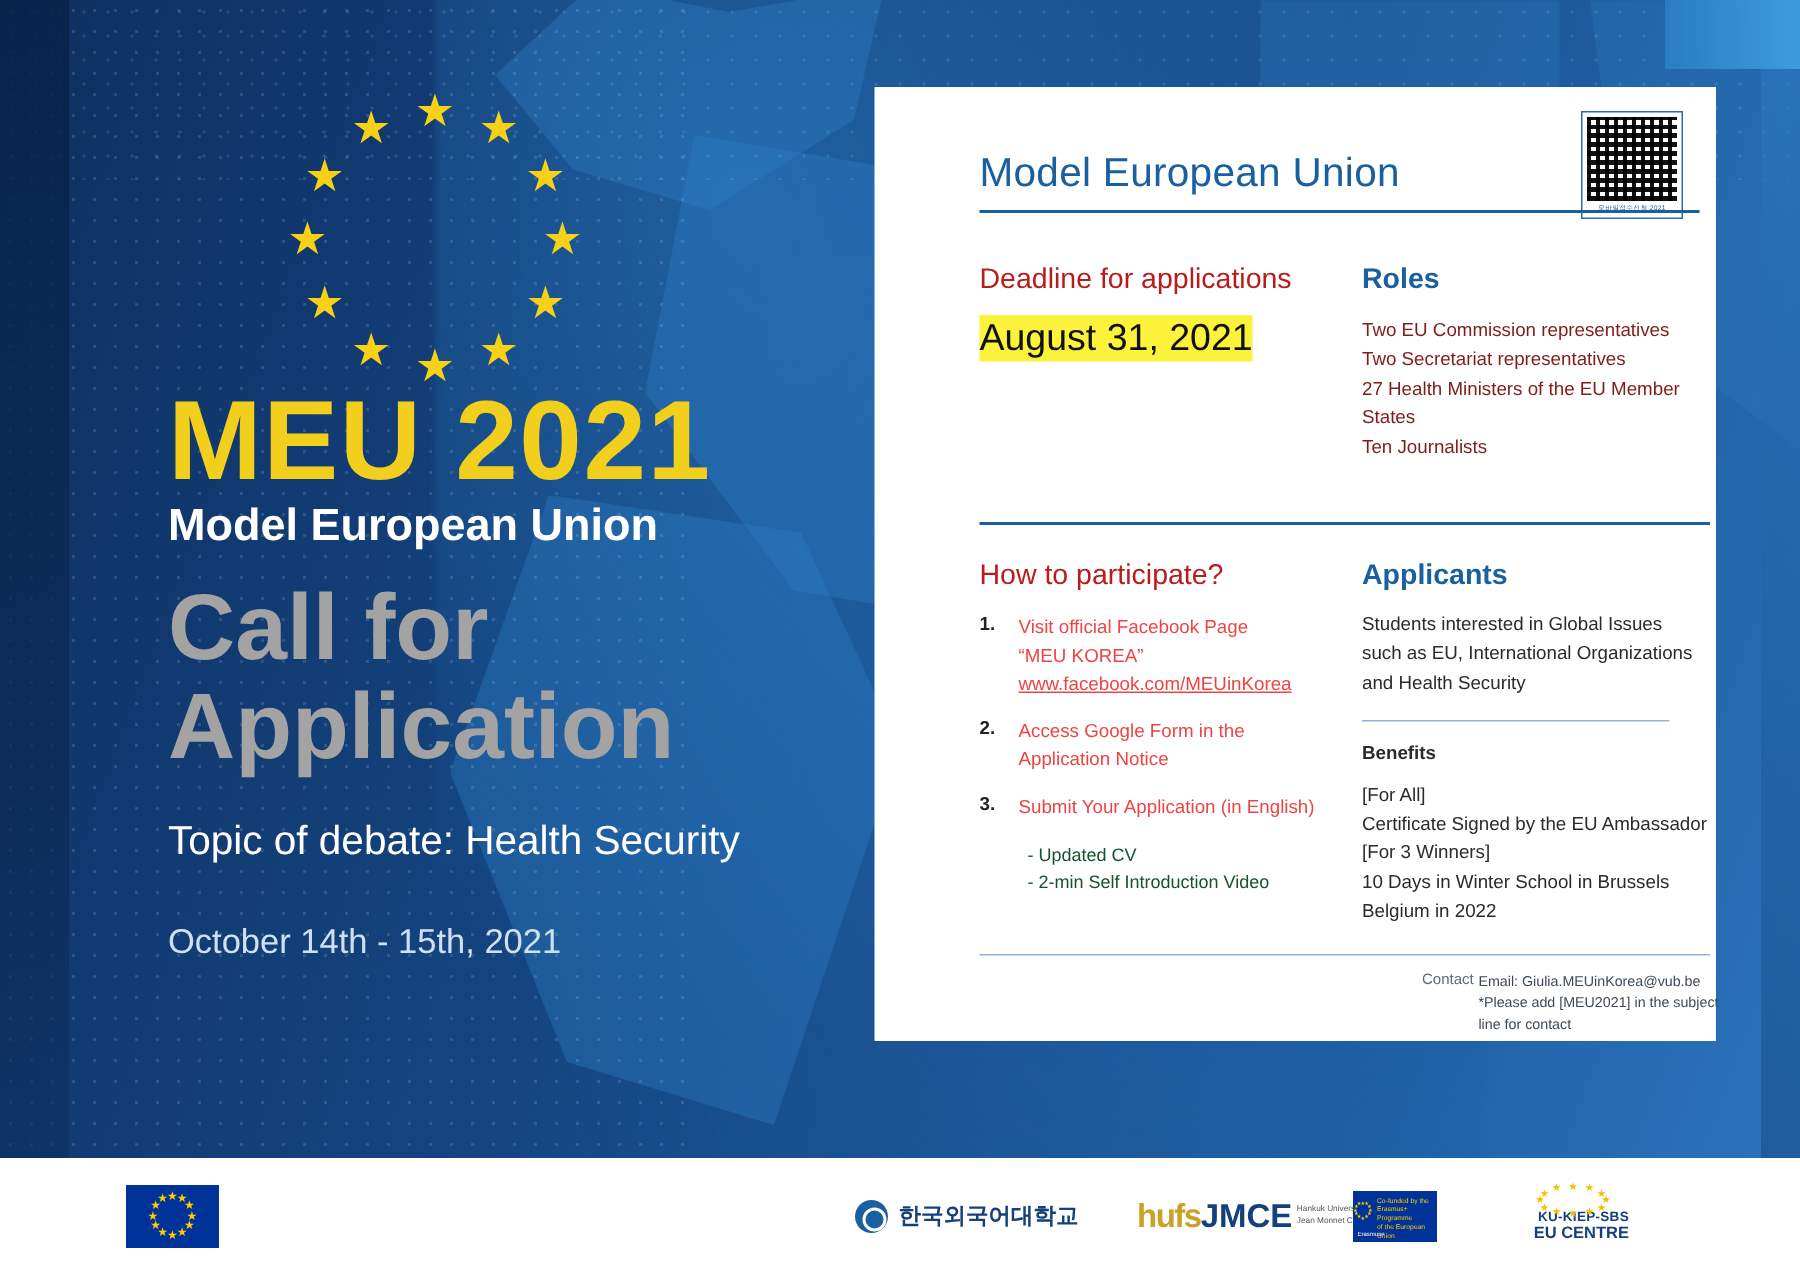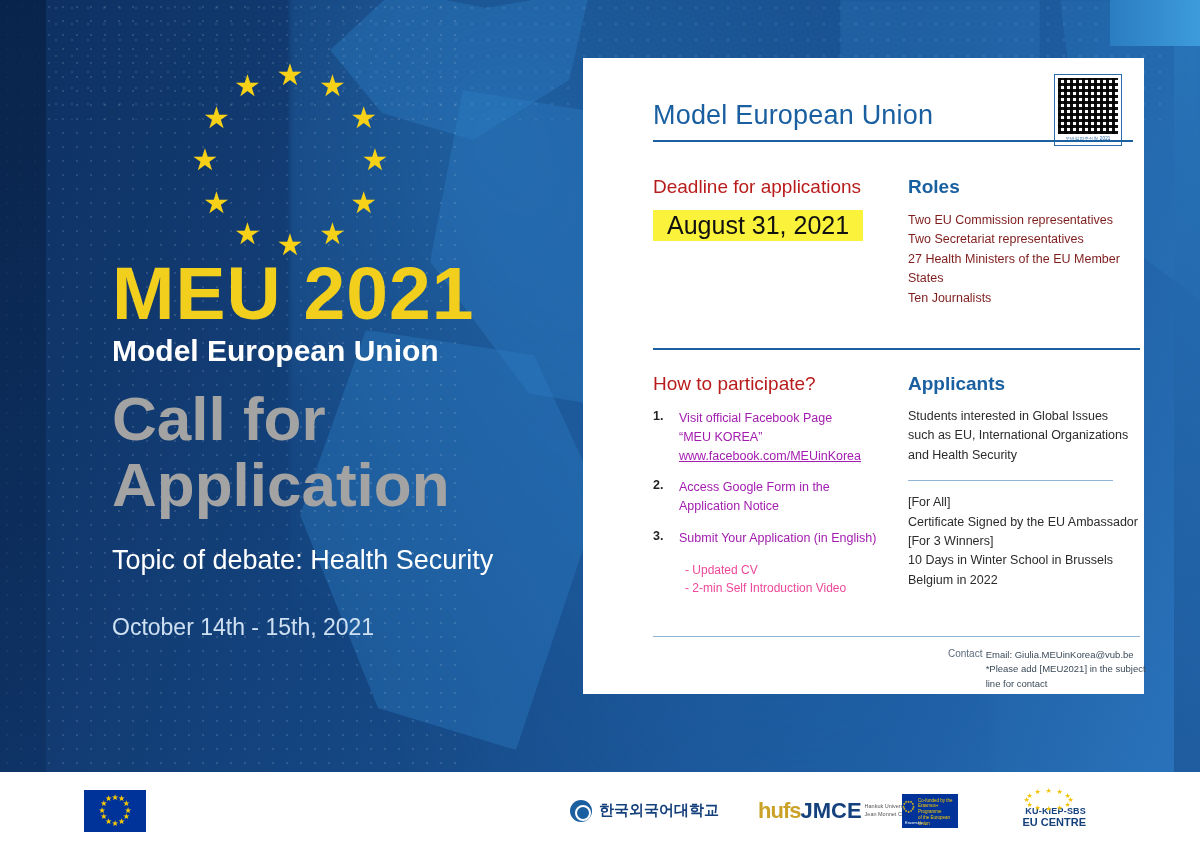--- a/index.html
+++ b/index.html
@@ -118,36 +118,36 @@
 
   .cols { position: absolute; left: 70px; top: 118px; width: 490px; }
   .row { display: flex; }
   .col-l { width: 255px; }
   .col-r { width: 235px; }
 
   .h-blue { font-size: 19px; color: #b91c1c; font-weight: normal; }
   .h-blue-b { font-size: 19px; color: #1a5fa0; font-weight: bold; }
   .deadline-hl {
     display: inline-block; background: #fbf23c; color: #111;
-    font-size: 25px; padding: 1px 14px; margin-top: 12px; font-weight: normal;
+    font-size: 25px; padding: 1px 0; margin-top: 12px; font-weight: normal;
   }
   .roles-list { margin-top: 13px; }
   .roles-list div { font-size: 12.5px; color: #7f1d1d; line-height: 1.55; }
 
   .mid-rule {
     position: absolute; left: 70px; top: 290px; width: 487px; height: 2px; background: #1a5fa0;
   }
 
   .cols2 { position: absolute; left: 70px; top: 315px; width: 495px; }
   .steps { margin-top: 14px; }
   .step { display: flex; margin-bottom: 13px; }
   .step-n { width: 26px; font-size: 12.5px; color: #222; font-weight: bold; }
-  .step-t { font-size: 12.5px; color: #a21caf; line-height: 1.5; }
+  .step-t { font-size: 12.5px; color: #ef4444; line-height: 1.5; }
   .step-t .lnk { text-decoration: underline; }
-  .sub-item { font-size: 12px; color: #ec4899; line-height: 1.55; margin-left: 32px; }
+  .sub-item { font-size: 12px; color: #14532d; line-height: 1.55; margin-left: 32px; }
 
   .applicants-txt { font-size: 12.5px; color: #2b2b2b; line-height: 1.55; margin-top: 12px; }
   .thin-rule { height: 1px; background: #8fb4d8; margin: 15px 0 0 0; width: 205px; }
   .benefits-block { margin-top: 12px; }
   .benefits-block div { font-size: 12.5px; color: #2b2b2b; line-height: 1.55; }
 
   .bottom-rule { position: absolute; left: 70px; top: 578px; width: 487px; height: 1px; background: #8fb4d8; }
   .contact { position: absolute; left: 365px; top: 590px; width: 200px; }
   .contact-row { display: flex; }
   .contact-lbl { font-size: 10px; color: #5b6b7c; width: 52px; }
@@ -301,20 +301,21 @@
 
         <div class="col-r">
           <div class="h-blue-b">Applicants</div>
           <div class="applicants-txt">
             <div>Students interested in Global Issues</div>
             <div>such as EU, International Organizations</div>
             <div>and Health Security</div>
           </div>
           <div class="thin-rule"></div>
           <div class="benefits-block">
+            <div class="h-blue-b" style="margin-bottom:8px">Benefits</div>
             <div>[For All]</div>
             <div>Certificate Signed by the EU Ambassador</div>
             <div>[For 3 Winners]</div>
             <div>10 Days in Winter School in Brussels</div>
             <div>Belgium in 2022</div>
           </div>
         </div>
       </div>
     </div>
 

